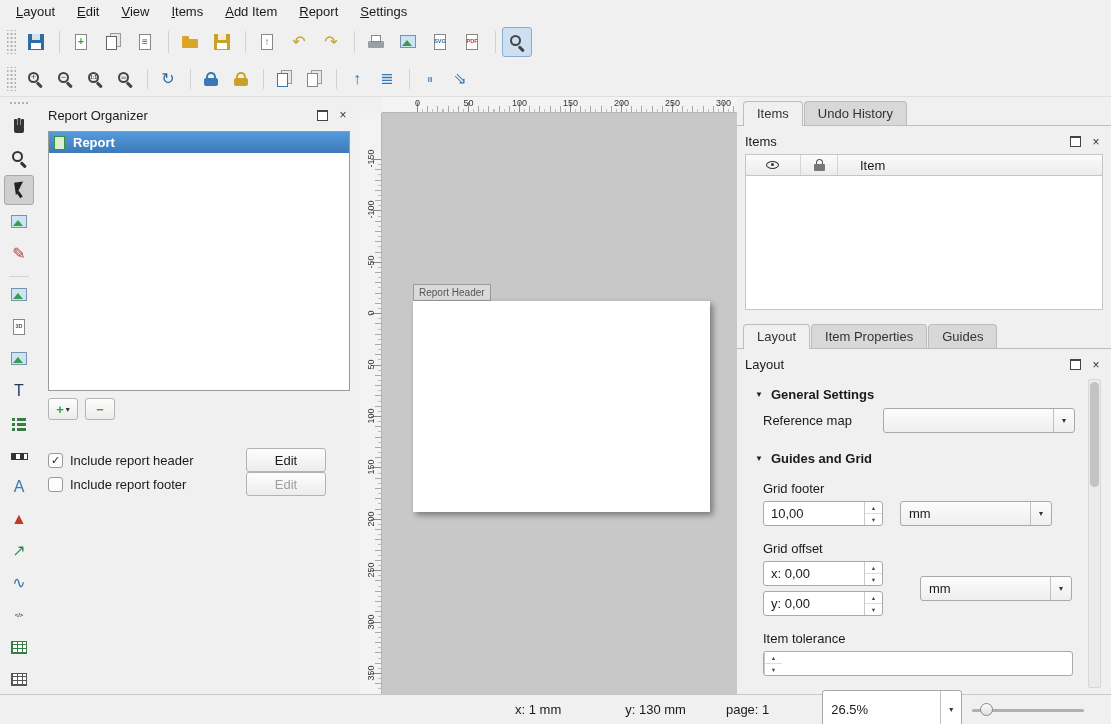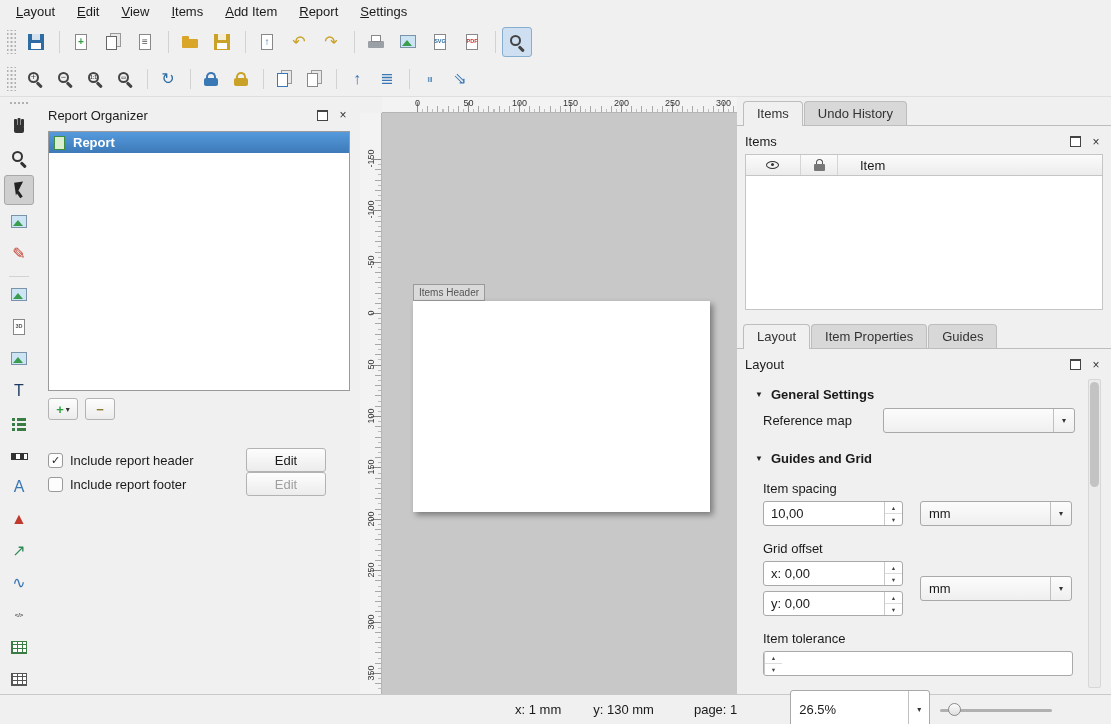--- a/index.html
+++ b/index.html
@@ -131,36 +131,36 @@
   .layout-body{flex:1;position:relative;padding:0 28px 0 2px;overflow:hidden}
   .sect{display:flex;align-items:center;gap:8px;margin:12px 0 6px 8px;font-weight:bold}
   .sect2{margin-top:18px}
   .tri{font-size:8px;color:#222}
   .frow{display:flex;align-items:center;margin:4px 0 0 16px}
   .flabel2{margin:15px 0 5px 16px}
   .combo{height:25px;box-sizing:border-box;border:1px solid #a9a9a9;border-radius:3px;background:linear-gradient(#fcfcfc,#efefef);display:inline-flex;align-items:stretch}
   .cval{flex:1;padding:0 8px;display:flex;align-items:center;white-space:nowrap;overflow:hidden}
   .cbtn{width:20px;border-left:1px solid #c0c0c0;display:flex;align-items:center;justify-content:center;font-size:8px;color:#333;flex:none}
   .ref-row .combo{margin-left:auto;width:192px}
-  .spin{width:140px;height:25px;box-sizing:border-box;border:1px solid #a9a9a9;border-radius:3px;background:#fff;display:inline-flex;align-items:stretch;flex:none}
+  .spin{width:120px;height:25px;box-sizing:border-box;border:1px solid #a9a9a9;border-radius:3px;background:#fff;display:inline-flex;align-items:stretch;flex:none}
   .sval{flex:1;padding:0 7px;display:flex;align-items:center;white-space:nowrap;overflow:hidden}
   .sbtns{width:17px;border-left:1px solid #c9c9c9;display:flex;flex-direction:column;flex:none}
   .sbtns span{flex:1;display:flex;align-items:center;justify-content:center;font-size:5.5px;color:#444}
   .sbtns span:first-child{border-bottom:1px solid #dcdcdc}
   .unit-combo{width:152px;margin-left:17px}
   .offgrid{display:grid;grid-template-columns:140px auto;row-gap:5px;margin-left:16px;align-items:center}
   .offgrid .combo{grid-column:2;grid-row:1/3;width:152px;margin-left:17px;align-self:center}
   .spin.wide{width:310px}
   .layout-scroll{position:absolute;right:2px;top:4px;bottom:6px;width:13px;background:#ebebeb;border:1px solid #d7d7d7;border-radius:2px;box-sizing:border-box}
   .layout-thumb{position:absolute;left:1px;right:1px;top:2px;height:105px;background:#c3c3c3;border-radius:5px}
 
   
   .statusbar{height:30px;flex:none;border-top:1px solid #c9c9c9;display:flex;align-items:center;padding:0 10px;box-sizing:border-box}
   .sb-x{margin-left:505px}
-  .sb-y{margin-left:32px}
+  .sb-y{margin-left:64px}
   .sb-page{margin-left:40px}
   .zoom-combo{margin-left:53px;width:140px;height:40px;background:#fff;border:1px solid #a9a9a9;border-radius:3px;display:flex;align-items:stretch;box-sizing:border-box}
   .zval{flex:1;padding:0 8px;display:flex;align-items:center}
   .slider{margin-left:10px;width:112px;height:20px;position:relative;display:inline-block}
   .slider .track{position:absolute;left:0;right:0;top:9px;height:3px;background:#b0b0b0;border-radius:2px}
   .slider .thumb{position:absolute;left:8px;top:3px;width:13px;height:13px;border-radius:50%;background:linear-gradient(#fcfcfc,#dedede);border:1px solid #8a8a8a;box-sizing:border-box}
 </style>
 </head>
 <body>
 
@@ -537,21 +537,21 @@
             <span class="vlab">50</span>
             <span class="vlab">100</span>
             <span class="vlab">150</span>
             <span class="vlab">200</span>
             <span class="vlab">250</span>
             <span class="vlab">300</span>
             <span class="vlab">350</span>
           </span>
       </div>
       <div class="viewport">
-        <span class="page-tag">Items Header</span>
+        <span class="page-tag">Report Header</span>
         <div class="page"></div>
       </div>
     </div>
 
     <div class="right">
       <div class="tabbar">
 
       <span class="tab active"><span>Items</span></span>
           <span class="tab"><span>Undo History</span></span>
         </div>
@@ -607,21 +607,21 @@
               <span class="cval"></span>
               <span class="cbtn">▾</span>
             </span>
           </div>
 
           <div class="sect sect2">
             <span class="tri">▼</span>
             <span>Guides and Grid</span>
           </div>
 
-          <div class="flabel2">Item spacing</div>
+          <div class="flabel2">Grid footer</div>
           <div class="frow">
             <span class="spin">
               <span class="sval">10,00</span>
               <span class="sbtns">
                   <span>▲</span>
                   <span>▼</span>
                 </span>
             </span>
             <span class="combo unit-combo">
               <span class="cval">mm</span>

